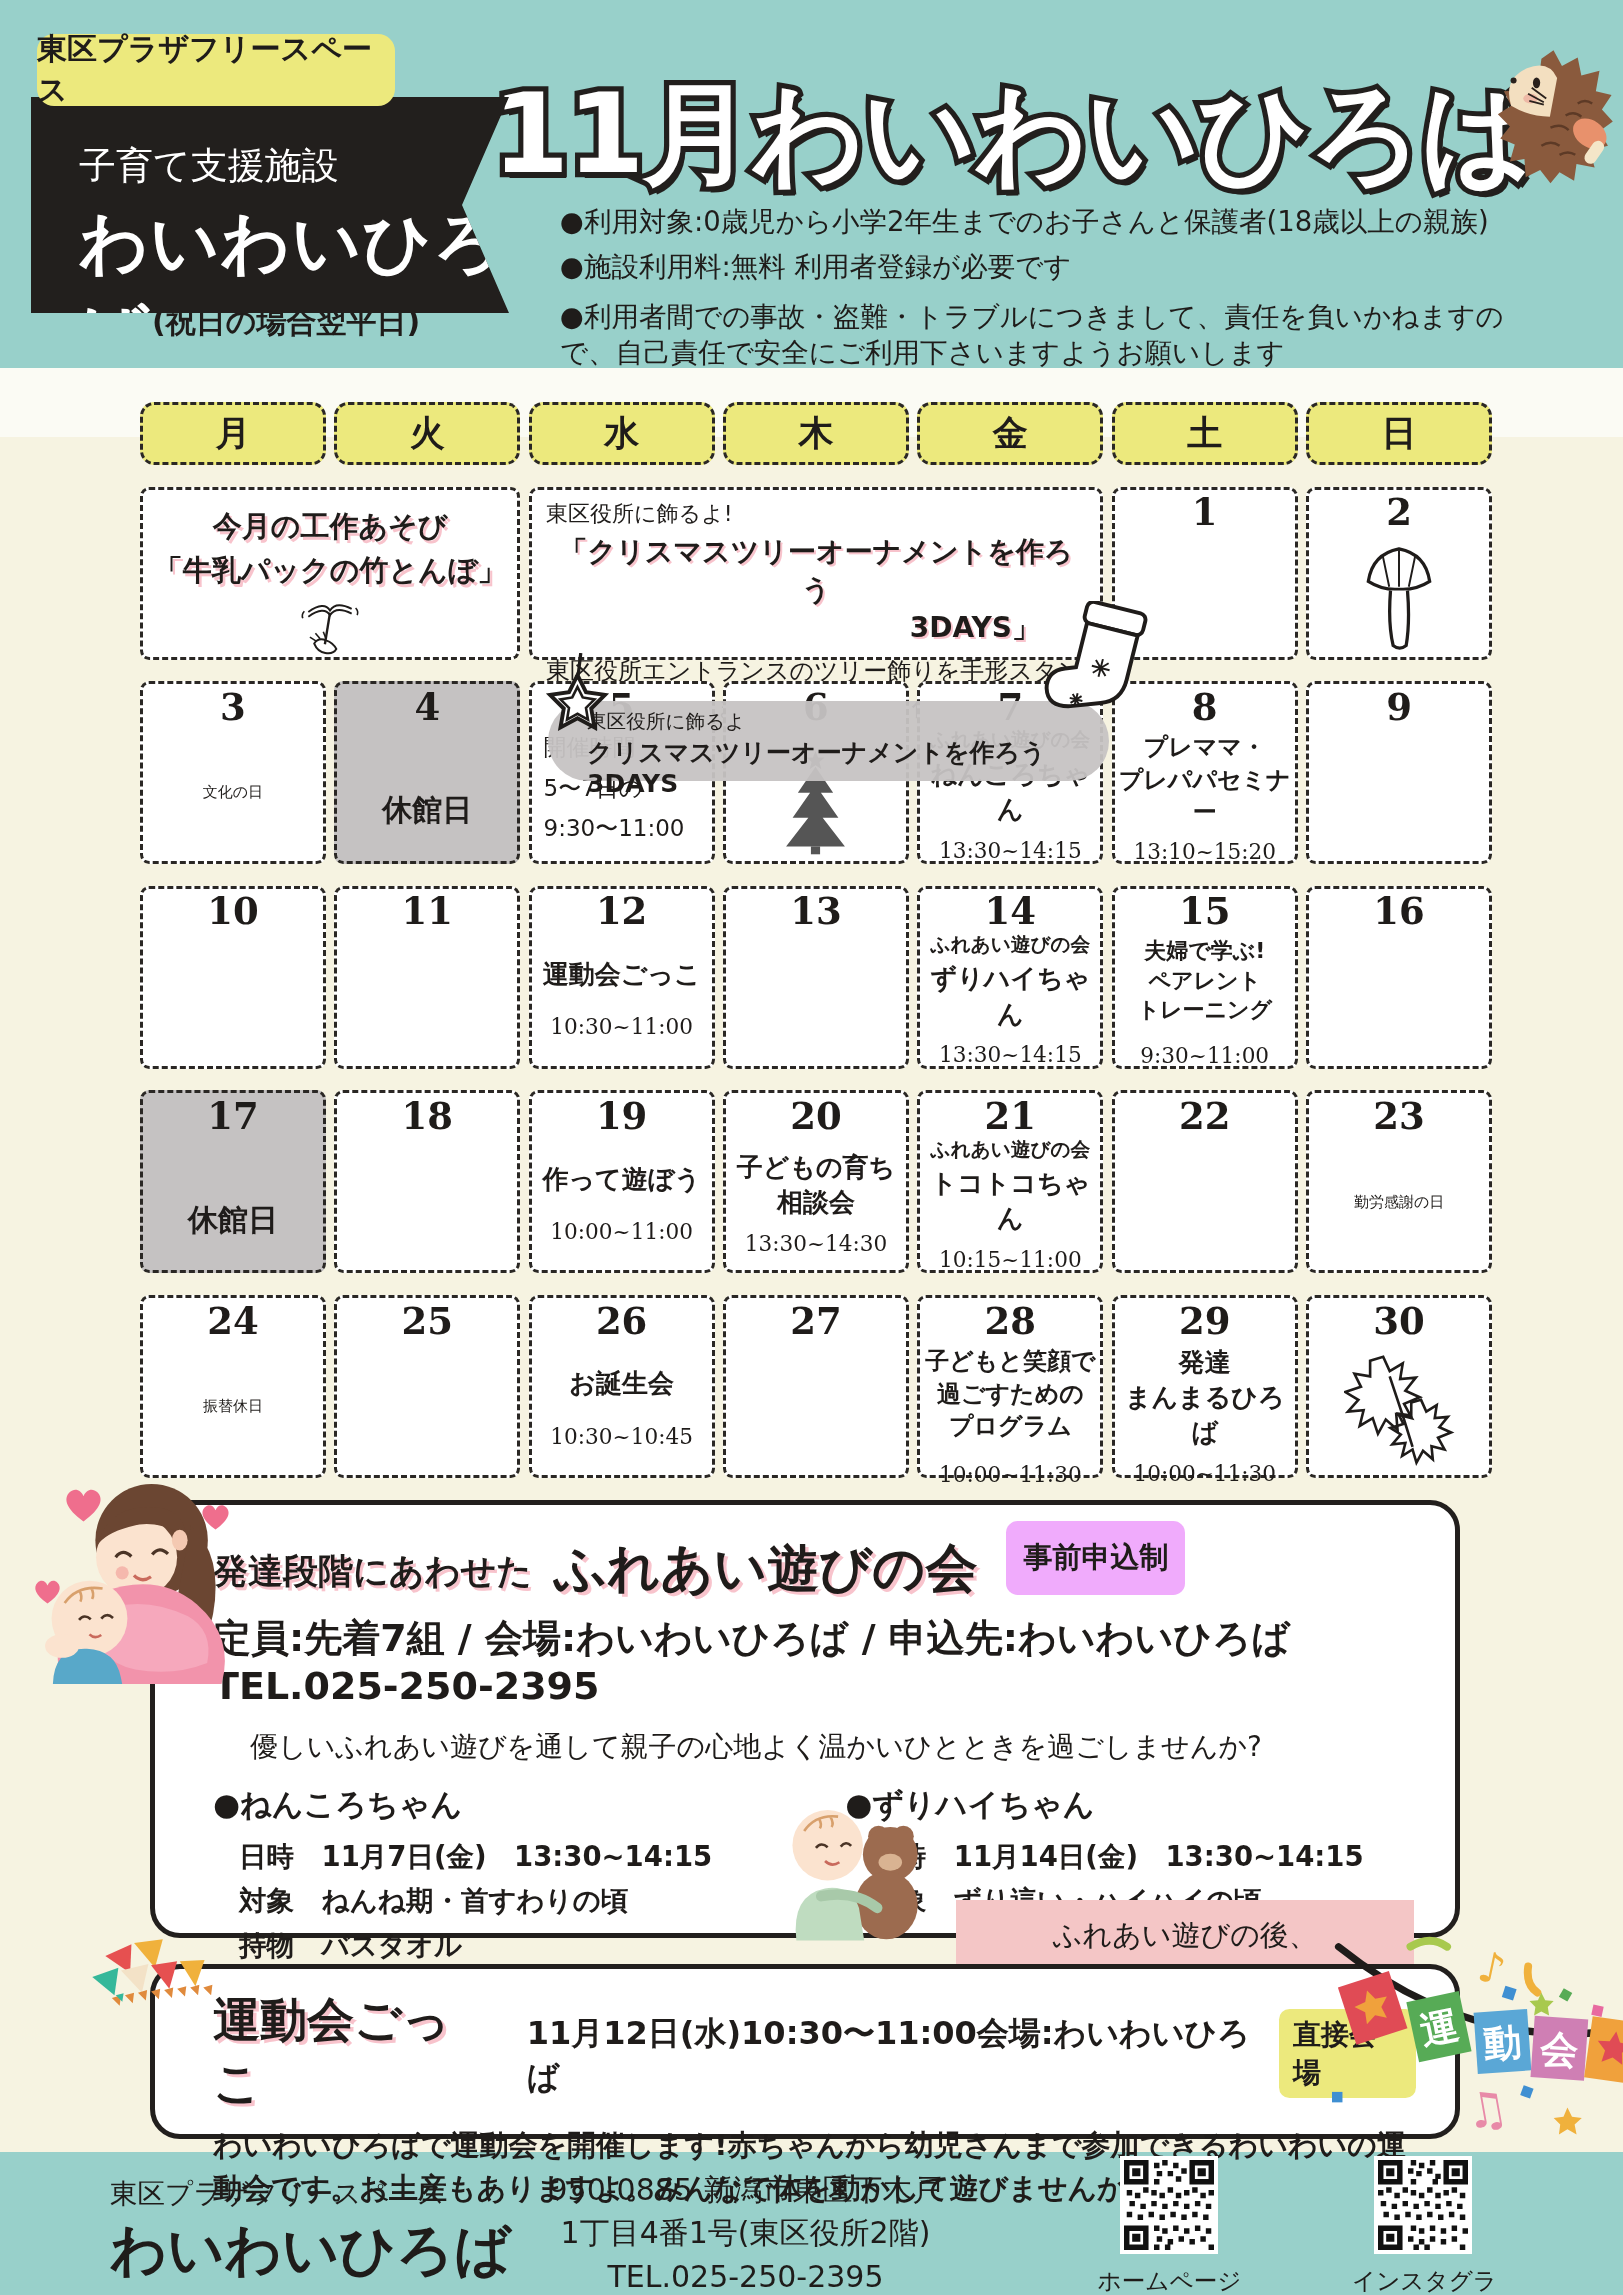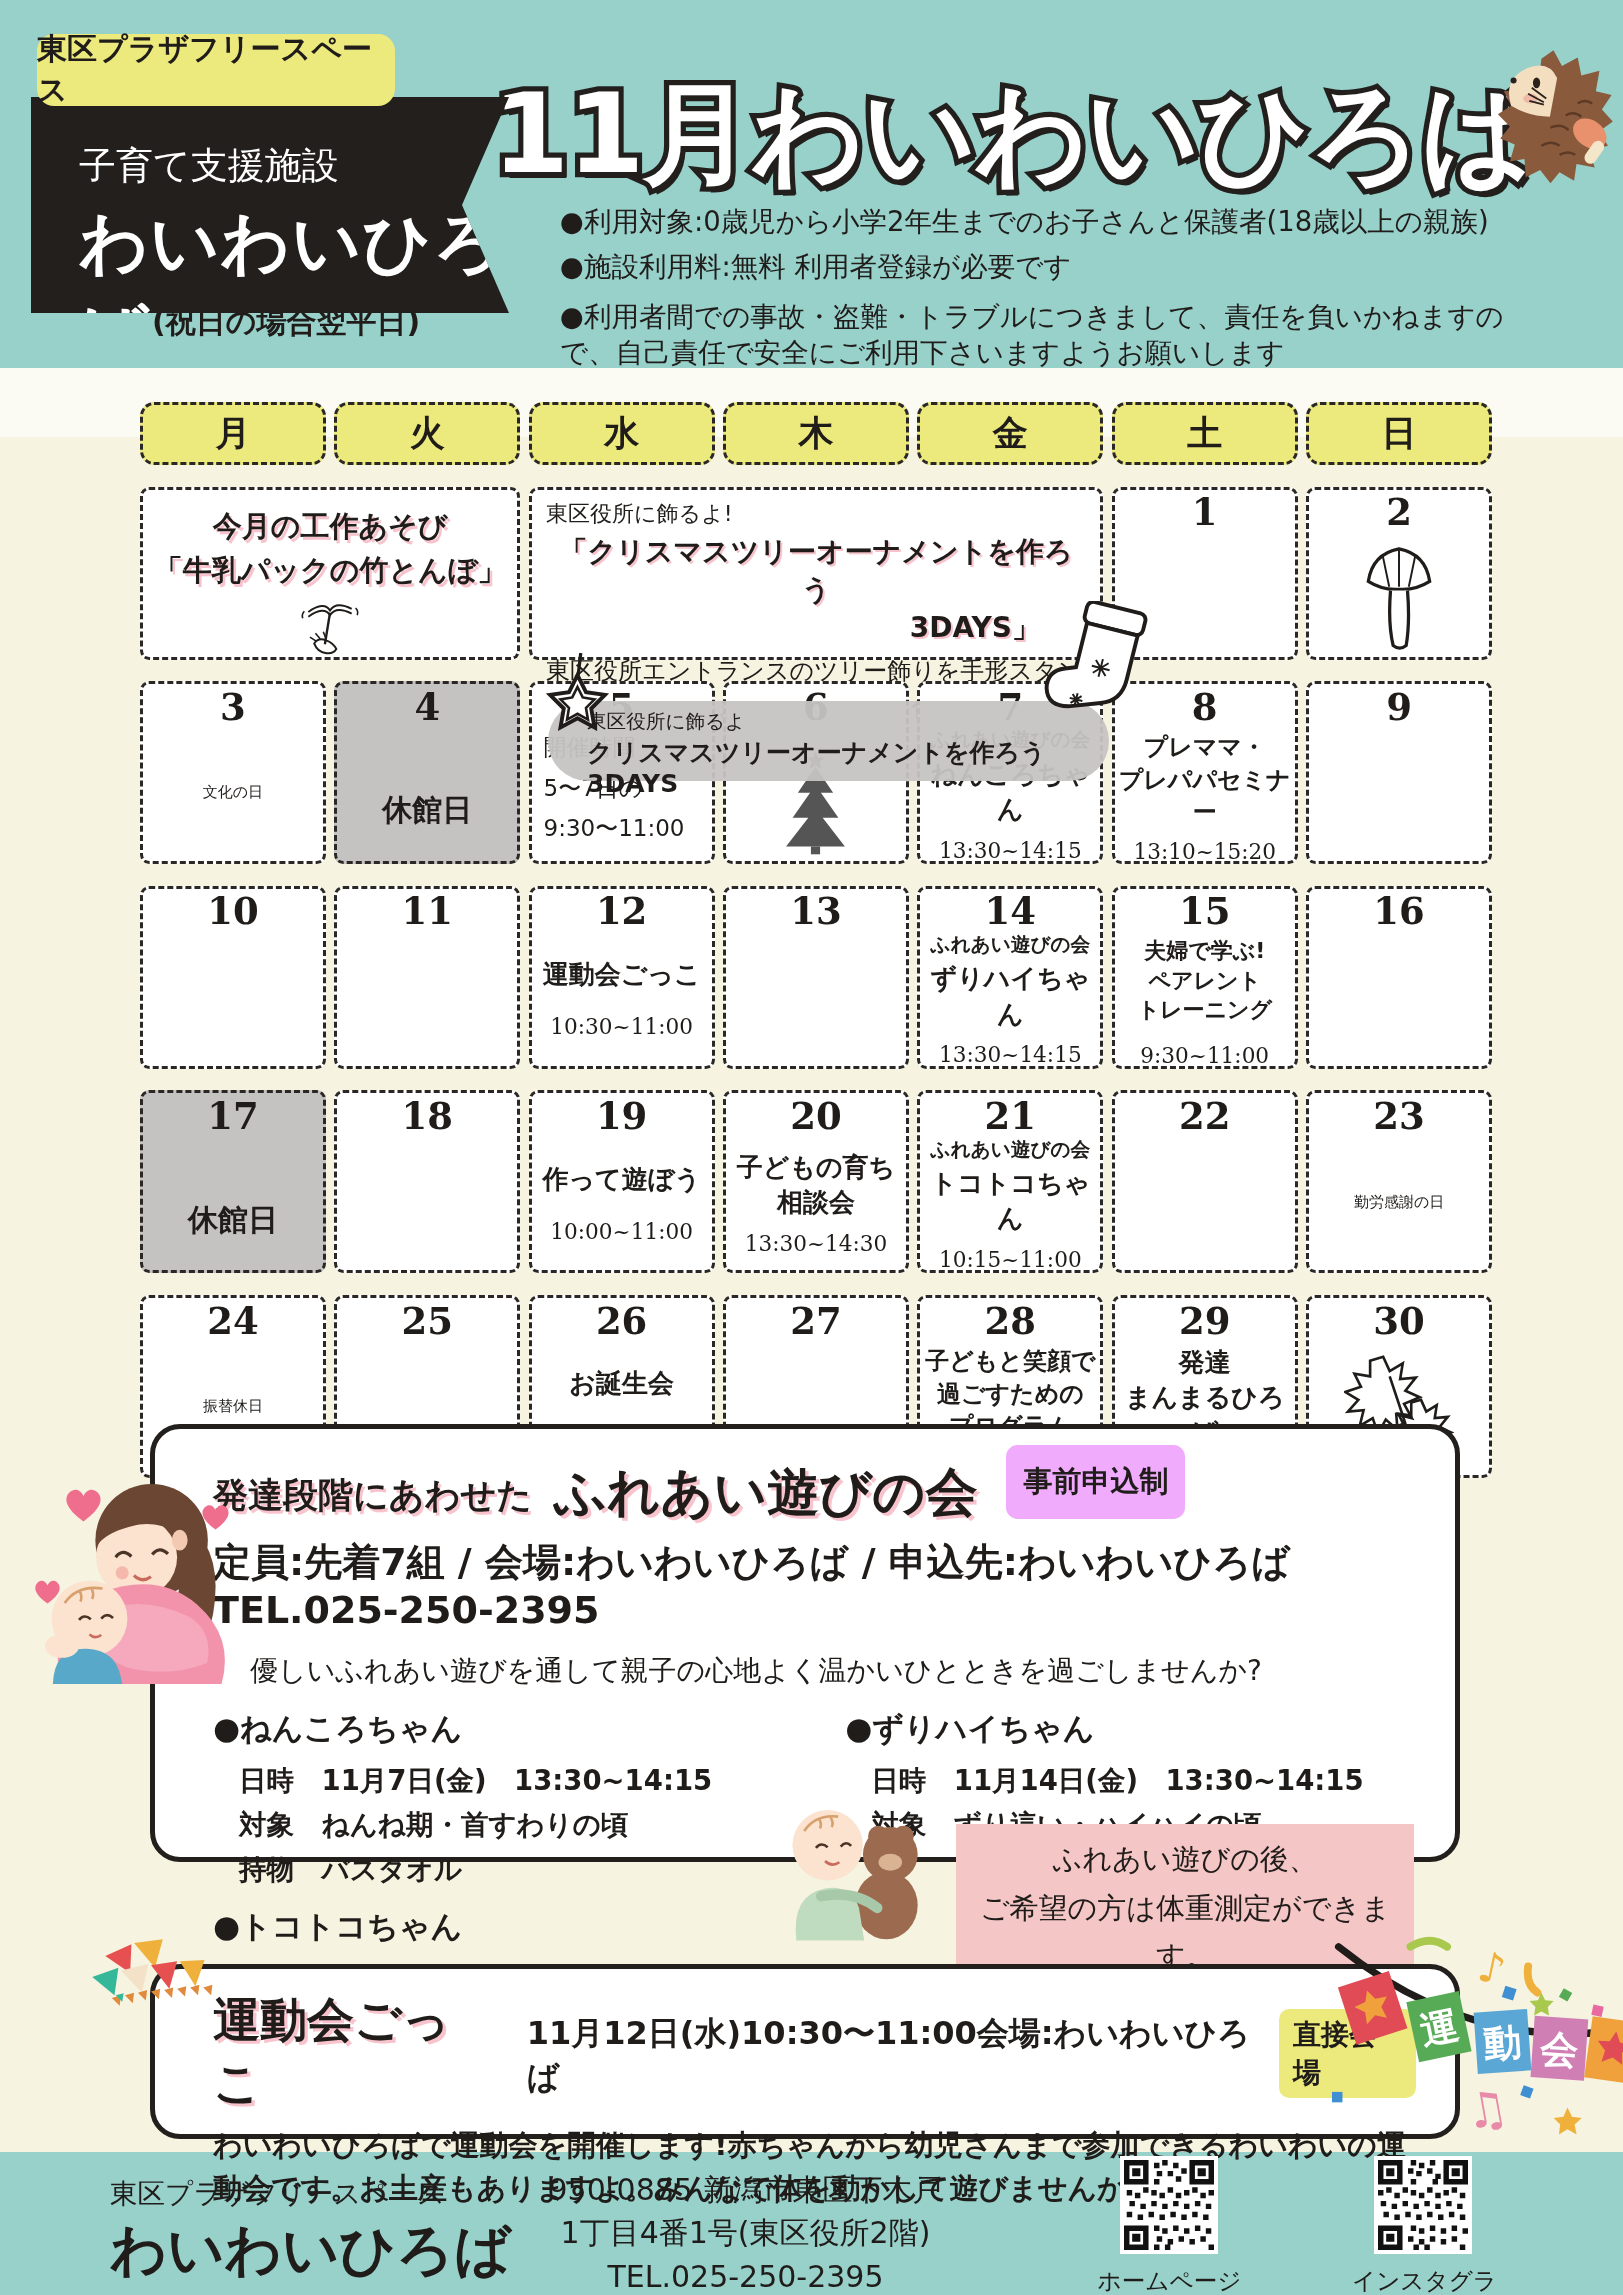--- a/index.html
+++ b/index.html
@@ -46,21 +46,21 @@
   .xmas .tag{font-size:22px;}
   .xmas .t1{font-size:28px;font-weight:bold;text-align:center;margin-top:3.9px;text-shadow:2px 2px 0 #f8c3cc;}
   .xmas .t2{font-size:28px;font-weight:bold;text-align:right;padding-right:46px;text-shadow:2px 2px 0 #f8c3cc;}
   .xmas .dsc{font-size:24px;line-height:1.5;margin-top:6.5px;}
   .pill{position:absolute;left:548px;top:701px;width:561px;height:80px;background:rgba(198,195,195,0.95);border-radius:46px;z-index:5;padding:6.5px 0 0 39px;box-sizing:border-box;}
   .pill .ptag{font-size:19.6px;}
   .pill .ptitle{font-size:25px;font-weight:bold;margin-top:1.3px;}
   .float-ico{position:absolute;z-index:6;}
 
   
-  .fbox{position:absolute;left:150px;top:1424px;width:1310px;height:438px;background:#fff;border:5.9px solid #221f1d;border-radius:30px;box-sizing:border-box;padding:15.7px 26px 13px 58px;z-index:3;}
+  .fbox{position:absolute;left:150px;top:1500px;width:1310px;height:438px;background:#fff;border:5.9px solid #221f1d;border-radius:30px;box-sizing:border-box;padding:15.7px 26px 13px 58px;z-index:3;}
   .ftitle-row{display:flex;align-items:flex-end;}
   .flead{font-size:35px;font-weight:bold;padding-bottom:9.2px;text-shadow:2.6px 2.6px 0 #f8c3cc;}
   .fmain{font-size:52px;font-weight:bold;margin-left:22px;text-shadow:3.3px 3.3px 0 #f8c3cc;}
   .fbadge{margin-left:29px;margin-bottom:9.2px;background:#f0abfc;border-radius:11.8px;font-size:29px;font-weight:bold;padding:17px 17px;}
   .finfo{font-size:38px;font-weight:bold;margin-top:9.2px;}
   .fdesc{font-size:28px;margin-top:19.6px;margin-left:37px;}
   .fcols{display:flex;margin-top:18.3px;}
   .fcol-l{width:52%;}
   .fcol-r{width:48%;position:relative;}
   .gname{font-size:31px;font-weight:bold;}

